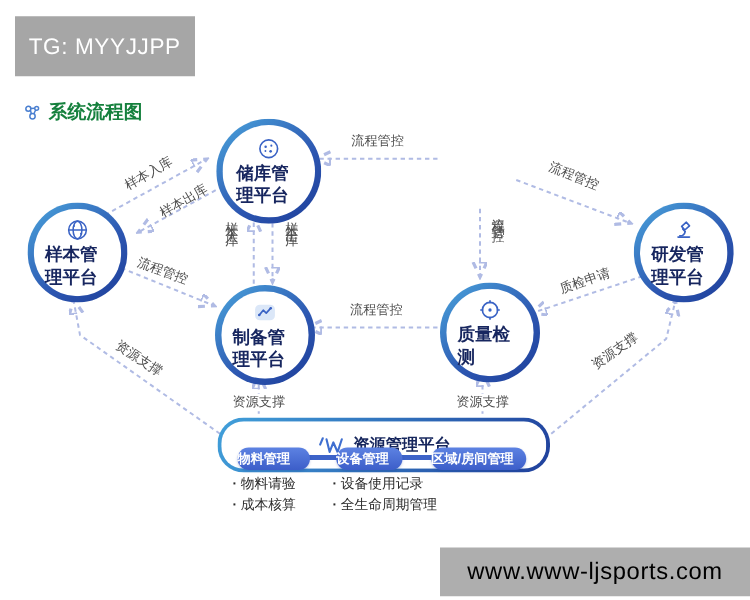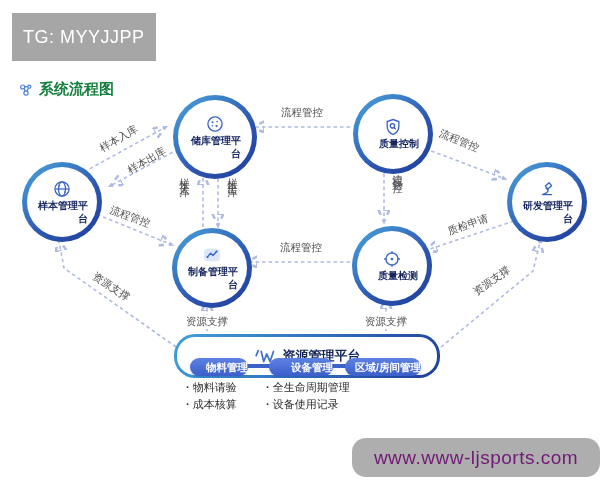--- a/index.html
+++ b/index.html
@@ -4,22 +4,22 @@
 <style>
   html,body { margin:0; padding:0; background:#fff; }
   .stage { position:relative; width:600px; height:480px; background:#ffffff; overflow:hidden;
            font-family:"Liberation Sans","DejaVu Sans",sans-serif; }
 
   
   .tg-badge { position:absolute; left:12px; top:13px; height:26px; line-height:26px;
               padding:11px 11px; background:#a6a6a6; color:#fff; font-size:18px;
               letter-spacing:.5px; z-index:6; }
   .site-mark { position:absolute; left:352px; top:438px; width:248px; height:39px;
-               background:#aeaeae; color:#701a75; font-size:19px; display:flex;
-               align-items:center; justify-content:center; letter-spacing:.5px; z-index:6;border-radius:14px; }
+               background:#aeaeae; color:#000000; font-size:19px; display:flex;
+               align-items:center; justify-content:center; letter-spacing:.5px; z-index:6; }
 
   
   .page-title { position:absolute; left:18px; top:80px; display:flex; align-items:center;
                 gap:5px; z-index:4; }
   .page-title span { font-size:15px; font-weight:bold; color:#15803d; }
 
   
   svg.edges { position:absolute; left:0; top:0; z-index:1; }
   svg.edges path, svg.edges line { fill:none; stroke:#b0bbe4; stroke-width:1.6; stroke-dasharray:3.5 3; }
 
@@ -31,38 +31,38 @@
             font-size:10.5px; color:#4d4d4d; letter-spacing:3px; z-index:2; }
 
   
   .node { position:absolute; width:70px; height:70px; border-radius:50%;
           border:5px solid transparent;
           background:linear-gradient(#fff,#fff) padding-box,
                      linear-gradient(140deg,#4ba6dd 0%,#2c55b0 60%,#1d3e99 100%) border-box;
           display:flex; flex-direction:column; align-items:center; justify-content:center;
           z-index:3; }
   .node.big { width:74px; height:74px; }
-  .node-label { width:52px; text-align:right; font-size:10px; font-weight:bold;
+  .node-label { width:52px; text-align:left; font-size:14px; font-weight:bold;
                 color:#17265f; line-height:1.25; margin-top:1px; }
   .node-icon { display:block; height:20px; }
 
   
   .res-box { position:absolute; left:174px; top:334px; width:260px; height:38px;
              border-radius:21px; border:3px solid transparent;
              background:linear-gradient(#fff,#fff) padding-box,
                         linear-gradient(120deg,#41a0da,#20409c) border-box;
              display:flex; align-items:center; justify-content:center; gap:7px; z-index:2; }
   .res-title { font-size:13px; font-weight:bold; color:#15255c;text-align:right; }
   .pill-bar { position:absolute; left:219px; top:364px; width:186px; height:3.5px;
               background:#3d63c9; border-radius:2px; z-index:2; }
   .pill { position:absolute; top:358px; height:18px; line-height:18px; border-radius:9px;
           background:linear-gradient(180deg,#5d82e2,#3c5ec9); color:#fff; font-size:10.5px;
-          font-weight:bold; text-align:right; z-index:3; box-shadow:0 1px 2px rgba(30,60,150,.25); }
+          font-weight:bold; text-align:left; z-index:3; box-shadow:0 1px 2px rgba(30,60,150,.25); }
   .pill.p1 { left:190px; width:58px; }
-  .pill.p2 { left:269px; width:64px; }
+  .pill.p2 { left:269px; width:53px; }
   .pill.p3 { left:345px; width:76px; }
   .res-col { position:absolute; top:377px; z-index:2; }
   .res-col .item { font-size:11px; color:#2b2b2b; line-height:14px; margin-top:3px; white-space:nowrap; }
   .res-col .item::before { content:"·"; font-weight:bold; margin-right:3px; }
   .res-col.c1 { left:186px; } .res-col.c2 { left:266px; } .res-col.c3 { left:349px; }
 </style>
 </head>
 <body>
 
 <div class="stage">
@@ -122,28 +122,20 @@
     <svg class="node-icon" width="20" height="20" viewBox="0 0 24 24" fill="none" stroke="#3a63c5" stroke-width="1.6">
       <circle cx="12" cy="12" r="8.5"></circle>
       <circle cx="9" cy="10" r="1.2" fill="#3a63c5" stroke="none"></circle>
       <circle cx="14.5" cy="9" r="1" fill="#3a63c5" stroke="none"></circle>
       <circle cx="13.8" cy="14.5" r="1.3" fill="#3a63c5" stroke="none"></circle>
       <circle cx="8.8" cy="14.2" r=".9" fill="#3a63c5" stroke="none"></circle>
     </svg>
     <div class="node-label">储库管理平台</div>
   </div>
 
-  <div class="node" style="left:353px;top:94px">
-    <svg class="node-icon" width="20" height="20" viewBox="0 0 24 24" fill="none" stroke="#3a63c5" stroke-width="1.6">
-      <path d="M12 3 L19 5.5 V11 C19 15.8 16 19.2 12 21 C8 19.2 5 15.8 5 11 V5.5 Z"></path>
-      <circle cx="11.3" cy="10.6" r="2.6"></circle>
-      <path d="M13.2 12.7 L15.2 14.7"></path>
-    </svg>
-    <div class="node-label">质量控制</div>
-  </div>
 
   <div class="node" style="left:22px;top:162px">
     <svg class="node-icon" width="20" height="20" viewBox="0 0 24 24" fill="none" stroke="#3a63c5" stroke-width="1.5">
       <circle cx="12" cy="12" r="8.5"></circle>
       <path d="M3.8 12 h16.4"></path>
       <ellipse cx="12" cy="12" rx="4.2" ry="8.5"></ellipse>
       <circle cx="8.6" cy="8.2" r="1" fill="#3a63c5" stroke="none"></circle>
       <circle cx="15.4" cy="15.6" r="1" fill="#3a63c5" stroke="none"></circle>
     </svg>
     <div class="node-label">样本管理平台</div>
@@ -188,17 +180,17 @@
   <div class="pill-bar"></div>
   <div class="pill p1">物料管理</div>
   <div class="pill p2">设备管理</div>
   <div class="pill p3">区域/房间管理</div>
 
   <div class="res-col c1">
     <div class="item">物料请验</div>
     <div class="item">成本核算</div>
   </div>
   <div class="res-col c2">
+    <div class="item">设备使用记录</div>
     <div class="item">全生命周期管理</div>
-    <div class="item">设备使用记录</div>
   </div>
 
 </div>
 
 </body></html>

